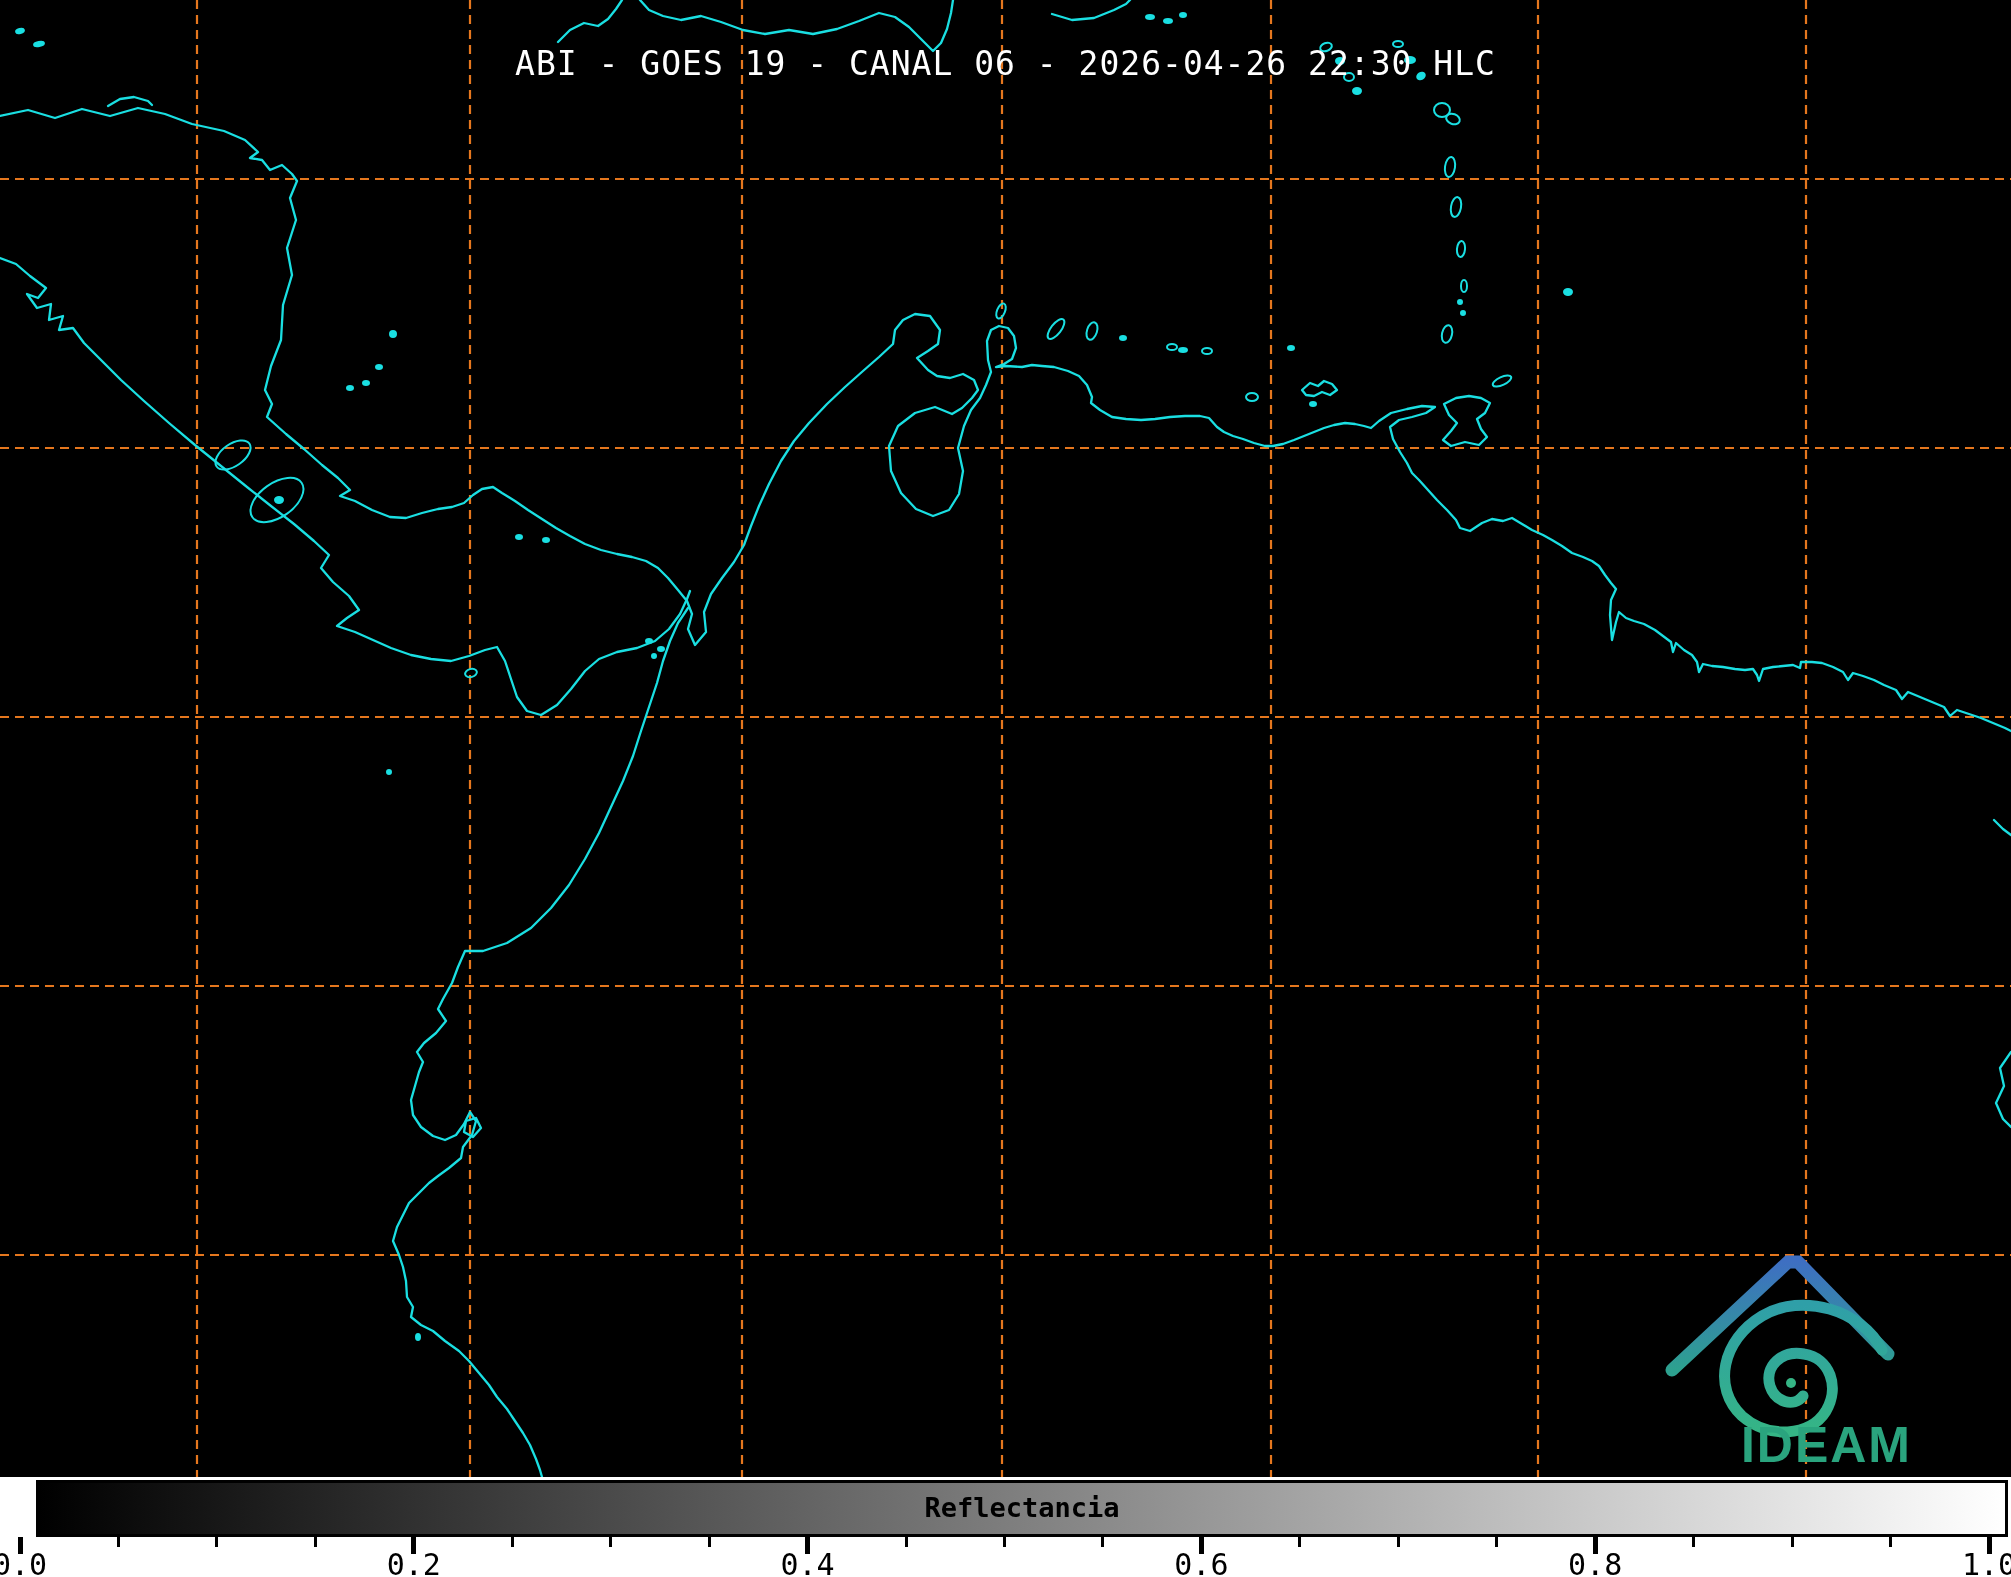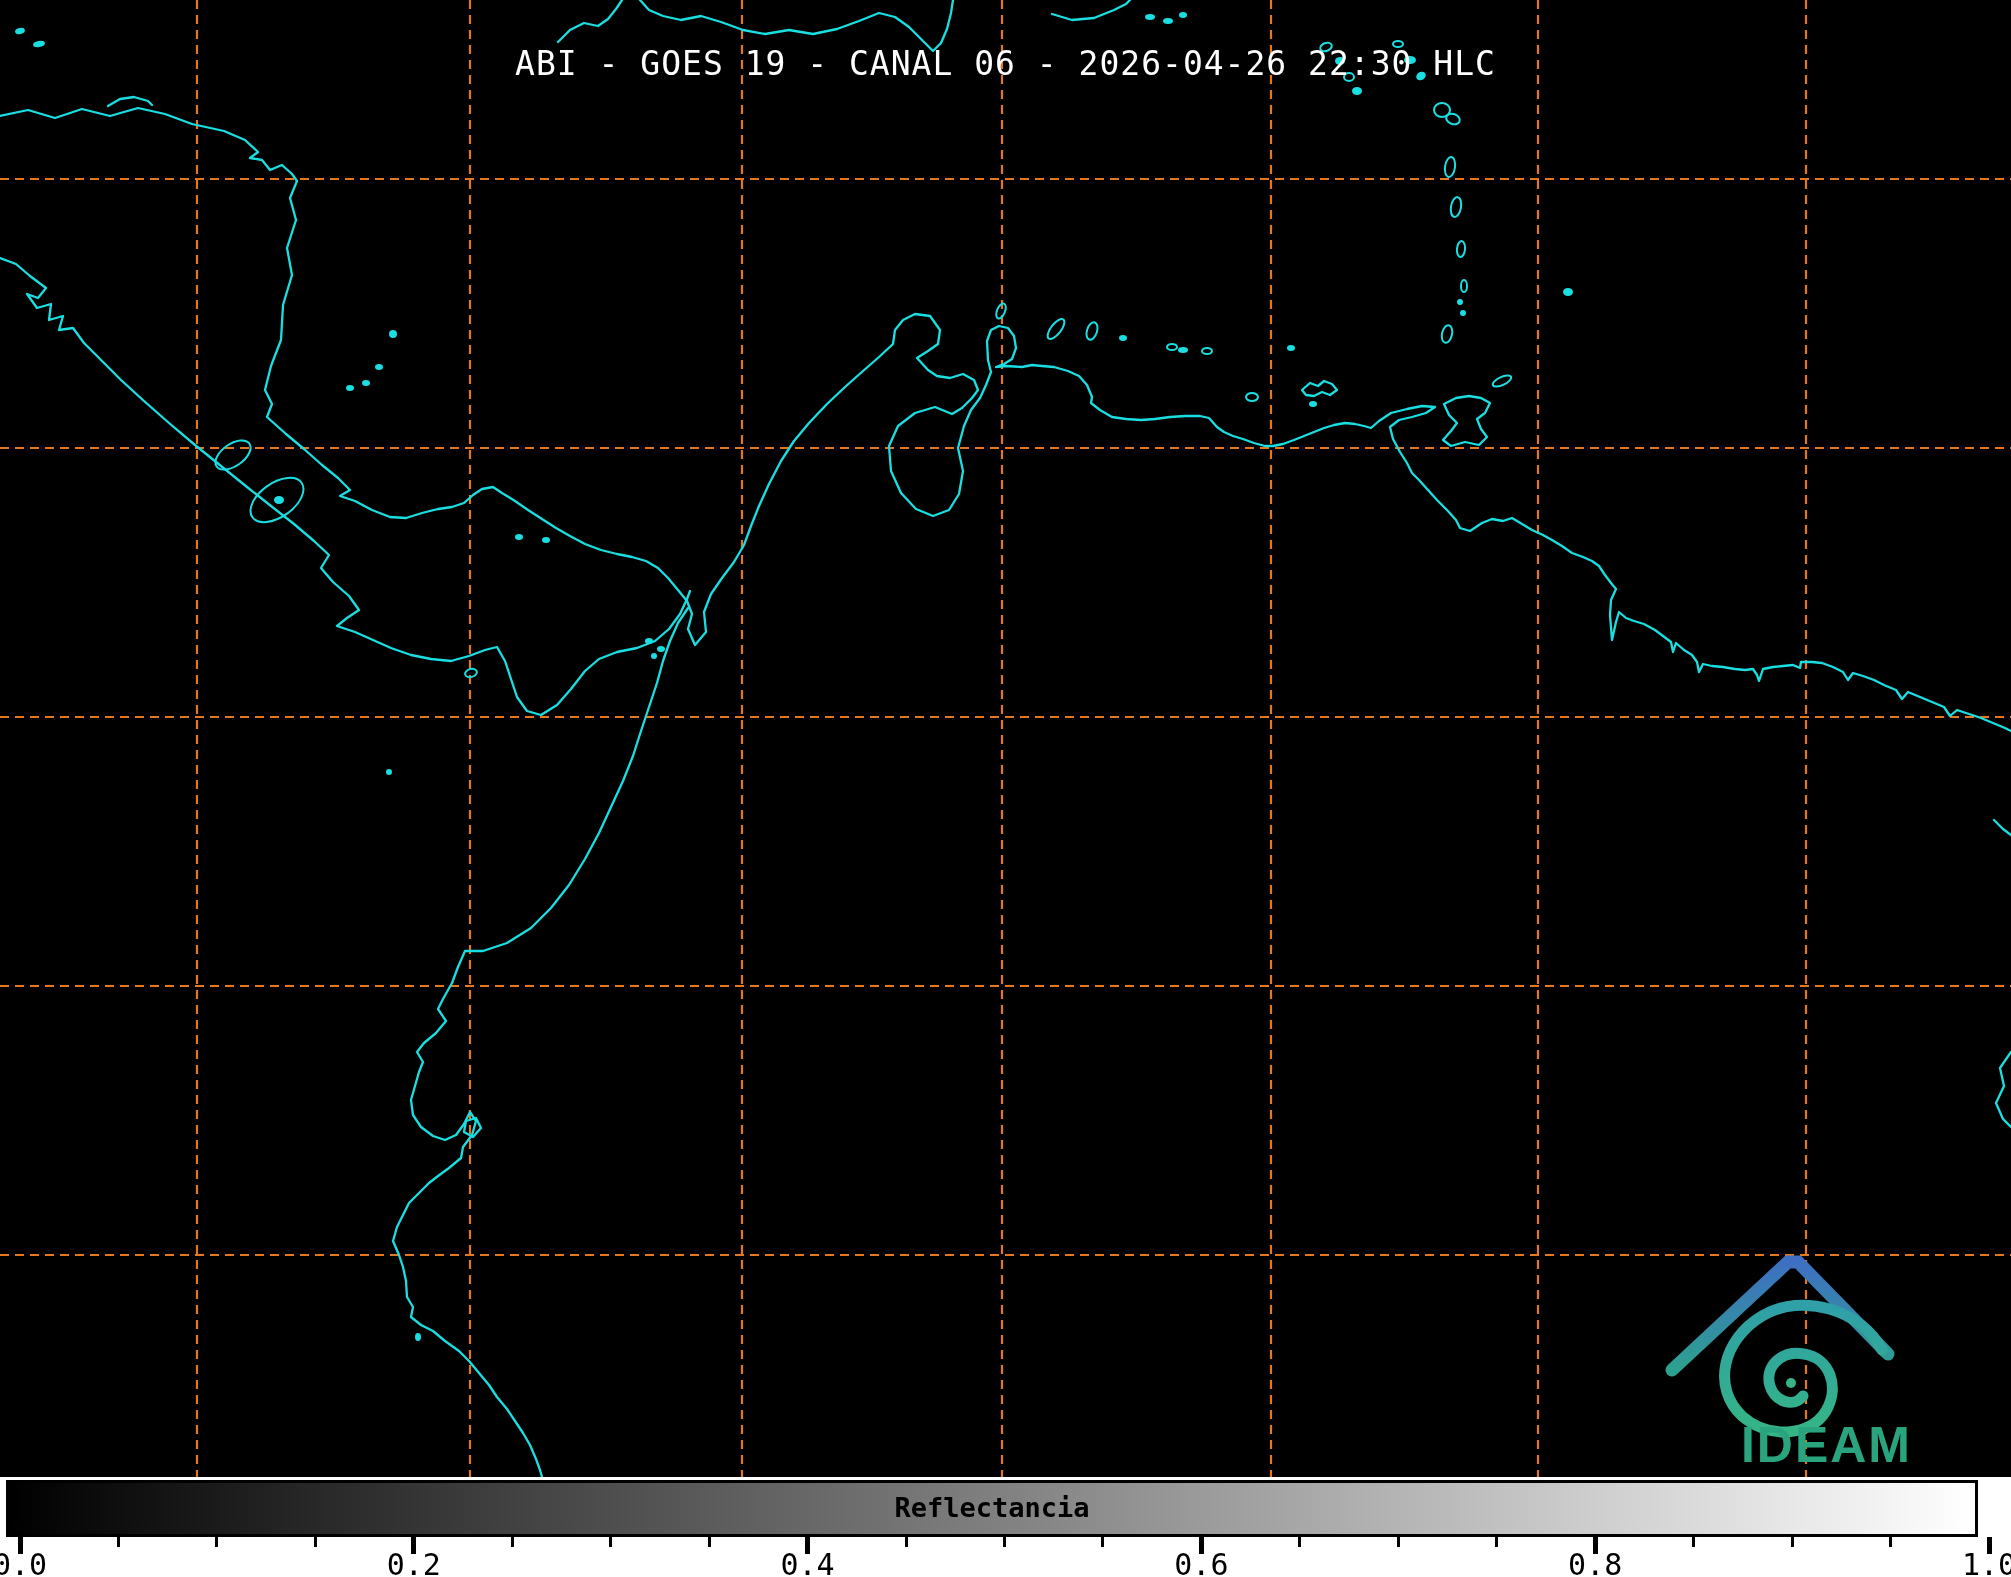--- a/index.html
+++ b/index.html
@@ -3,21 +3,21 @@
 <meta charset="utf-8">
 <style>
   html,body{margin:0;padding:0;background:#ffffff;}
   #stage{position:relative;width:2011px;height:1577px;background:#ffffff;overflow:hidden;
          font-family:"DejaVu Sans Mono", monospace;}
   #map{position:absolute;left:0;top:0;width:2011px;height:1477px;background:#000;}
   #map-svg{position:absolute;left:0;top:0;}
   #image-title{position:absolute;top:44px;left:0;width:100%;text-align:center;
     color:#ffffff;font-size:33px;letter-spacing:1px;white-space:pre;}
   
-  #colorbar{position:absolute;left:6px;top:1480px;width:1966px;height:51px;
+  #colorbar{position:absolute;left:36px;top:1480px;width:1966px;height:51px;
     border:3px solid #000;background:linear-gradient(to right,#000000,#ffffff);}
   #colorbar-label{position:absolute;left:0;top:50%;transform:translateY(-54%);width:100%;
     text-align:center;font-weight:bold;font-size:27px;color:#000;}
   .tick{position:absolute;background:#000;}
   .tick-major{width:5px;height:17px;top:1537px;}
   .tick-minor{width:3px;height:10px;top:1537px;}
   .tick-label{position:absolute;top:1547px;width:90px;text-align:center;
     font-size:30px;color:#000;}
   
   #ideam-logo{position:absolute;left:1650px;top:1238px;width:262px;height:238px;}

